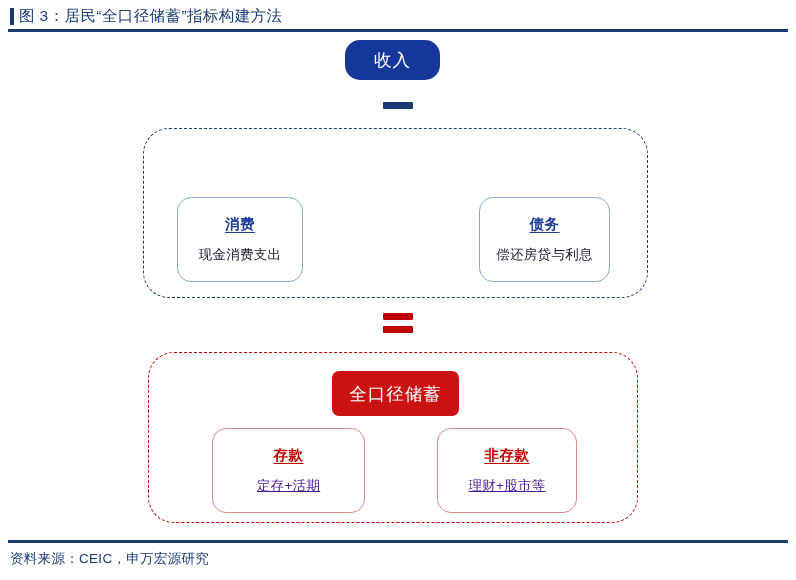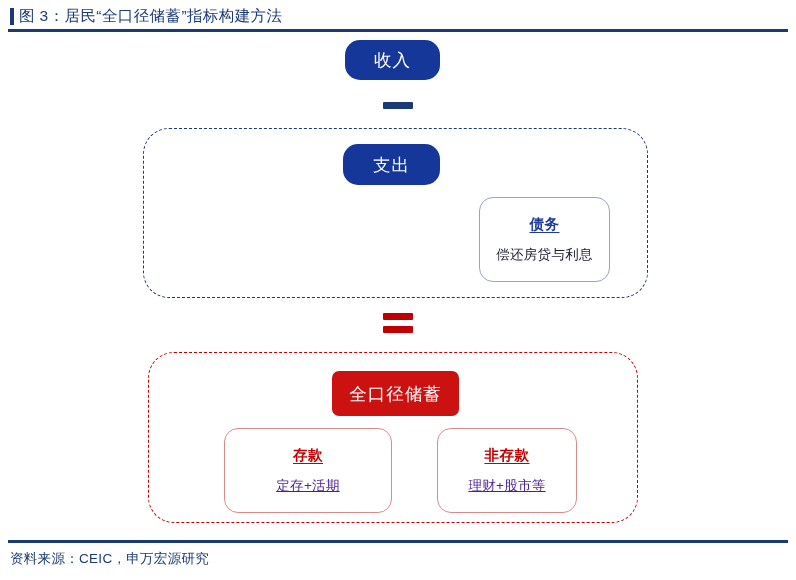--- a/index.html
+++ b/index.html
@@ -186,43 +186,44 @@
   <div class="node solid-blue" style="left:345px; top:6px; width:95px; height:40px;">
     <span>收入</span>
   </div>
 
   <div class="op op-minus" style="left:381px; top:62px; width:34px; height:18px;">
     <span class="op-bar"></span>
   </div>
 
   <div class="group group-blue" style="left:143px; top:94px; width:505px; height:170px;"></div>
 
-  <div class="node solid-blue" style="left:343px; top:110px; width:97px; height:41px;">
-    <span>支出</span>
-  </div>
-
+
+  <div class="card card-blue" style="left:177px; top:163px; width:126px; height:85px;">
+    <span class="card-title">消费</span>
+    <span class="card-desc">现金消费支出</span>
+  </div>
 
 
   <div class="card card-blue" style="left:479px; top:163px; width:131px; height:85px;">
     <span class="card-title">债务</span>
     <span class="card-desc">偿还房贷与利息</span>
   </div>
 
   <div class="op op-equal" style="left:378px; top:278px; width:40px; height:22px;">
     <span class="op-bar"></span>
     <span class="op-bar"></span>
   </div>
 
   <div class="group group-red" style="left:148px; top:318px; width:490px; height:171px;"></div>
 
   <div class="node solid-red" style="left:332px; top:337px; width:127px; height:45px;">
     <span>全口径储蓄</span>
   </div>
 
-  <div class="card card-red" style="left:224px; top:394px; width:168px; height:85px;">
+  <div class="card card-red" style="left:212px; top:394px; width:153px; height:85px;">
     <span class="card-title">存款</span>
     <span class="card-desc">定存+活期</span>
   </div>
 
   <div class="card card-red" style="left:437px; top:394px; width:140px; height:85px;">
     <span class="card-title">非存款</span>
     <span class="card-desc">理财+股市等</span>
   </div>
 
 </div>

